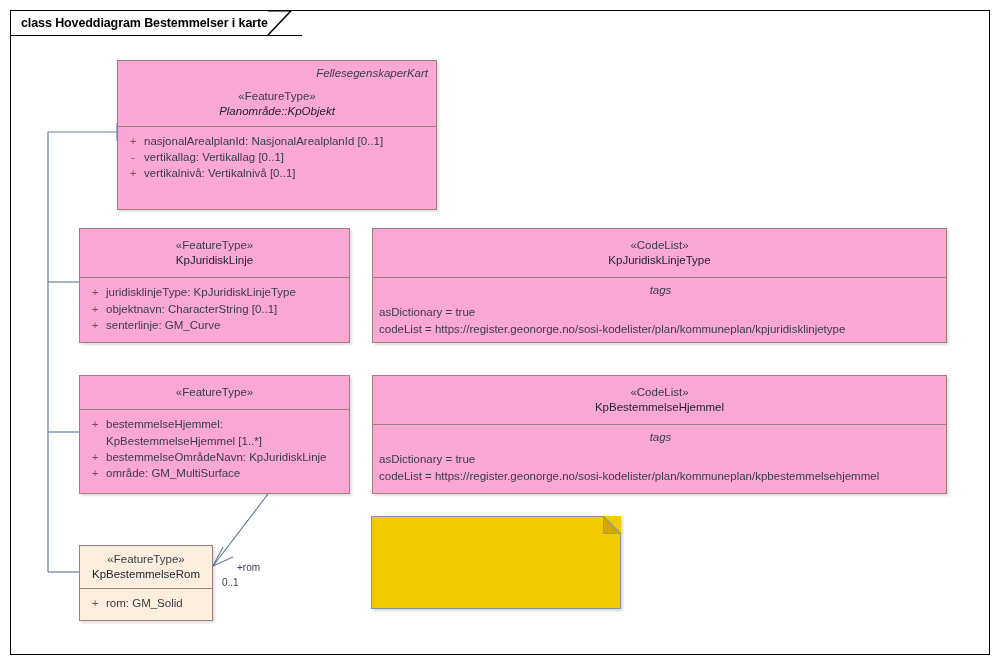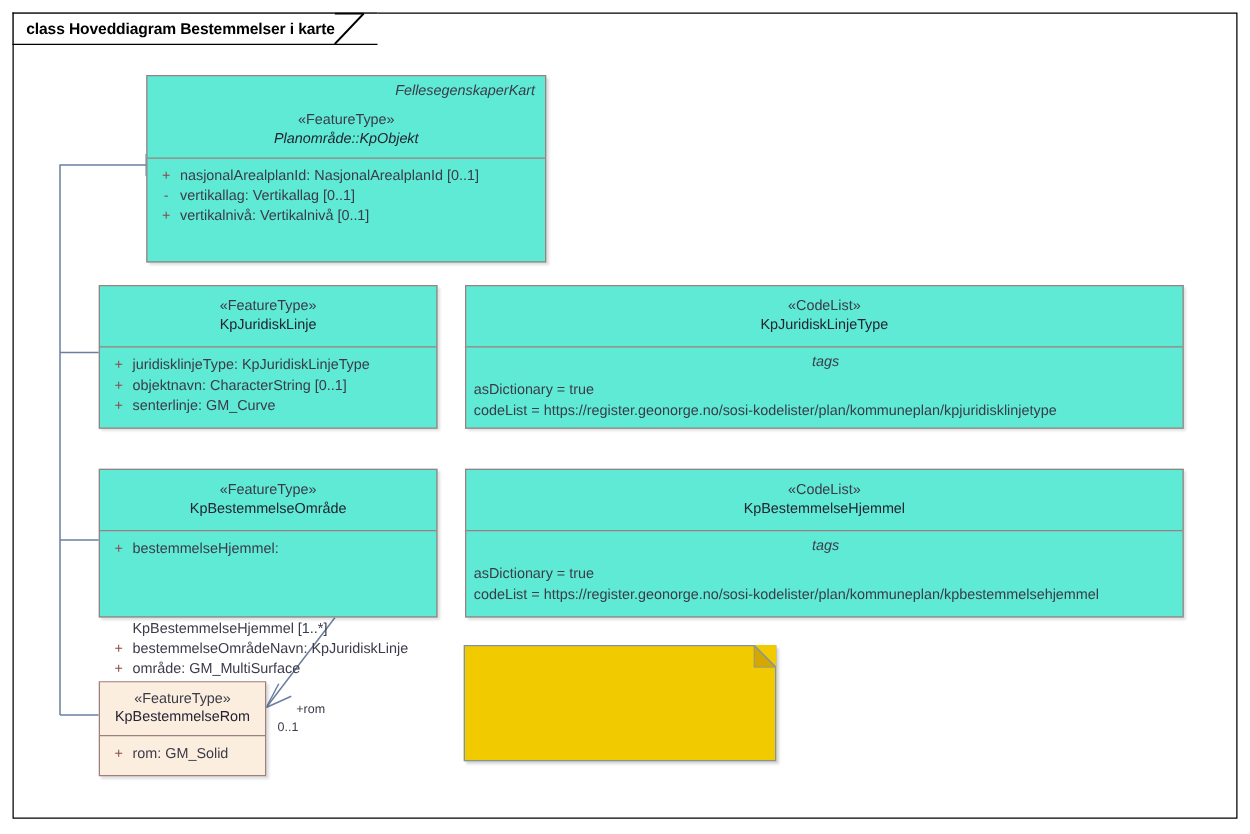--- a/index.html
+++ b/index.html
@@ -58,21 +58,21 @@
     height: 26px;
     overflow: hidden;
   }
   .frame-tab-cut svg { display:block; }
 
   
   .uml {
     position: absolute;
     box-sizing: border-box;
     border: 1px solid #9e7f7f;
-    background: #5eead4;
+    background: #f9a8d4;
     box-shadow: 2px 2px 2px rgba(0,0,0,0.13);
   }
   .uml .hdr {
     box-sizing: border-box;
     padding: 5px 6px 6px 6px;
     text-align: center;
     line-height: 1.32;
   }
   .uml .hdr .ns {
     display: block;
@@ -111,21 +111,21 @@
     white-space: nowrap;
   }
   .attr .vis {
     width: 22px;
     flex: 0 0 22px;
     text-align: center;
     color: #8a4a4a;
   }
   .attr .txt { flex: 1 1 auto; }
   .attr.cont .txt { padding-left: 0; }
-  .attr.cont { padding-left: 22px; margin-top: 47px; }
+  .attr.cont { padding-left: 22px; }
 
   .uml .body.tags {
     padding: 4px 4px 6px 6px;
   }
   .tags-title {
     text-align: center;
     font-style: italic;
     font-size: 11.5px;
     color: #3b3b4a;
     margin-bottom: 5px;
@@ -278,21 +278,20 @@
     <div class="body tags">
       <div class="tags-title">tags</div>
       <div class="tag-line">asDictionary = true</div>
       <div class="tag-line">codeList = https://register.geonorge.no/sosi-kodelister/plan/kommuneplan/kpjuridisklinjetype</div>
     </div>
   </div>
 
   <div class="uml" style="left:79px; top:375px; width:271px; height:119px;">
     <div class="hdr" style="padding-top:9px; padding-bottom:9px;">
       <span class="stereo">«FeatureType»</span>
-      <span class="cname">KpBestemmelseOmråde</span>
     </div>
     <div class="sep"></div>
     <div class="body">
       <div class="attr">
         <span class="vis">+</span>
         <span class="txt">bestemmelseHjemmel:</span>
       </div>
       <div class="attr cont">
         <span class="txt">KpBestemmelseHjemmel [1..*]</span>
       </div>

